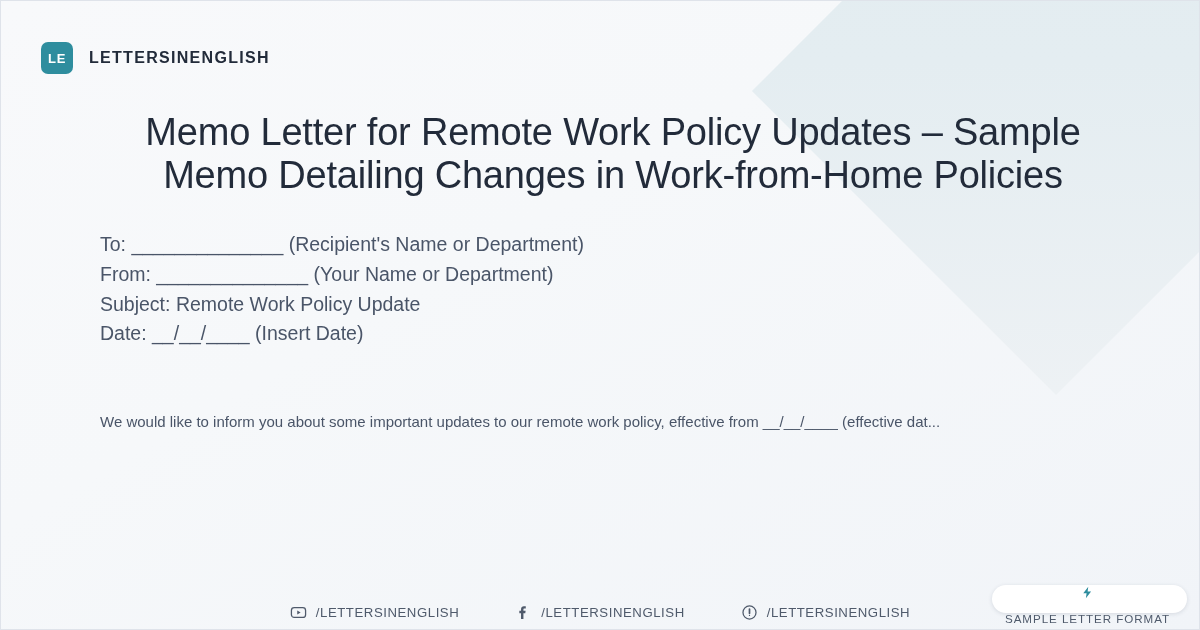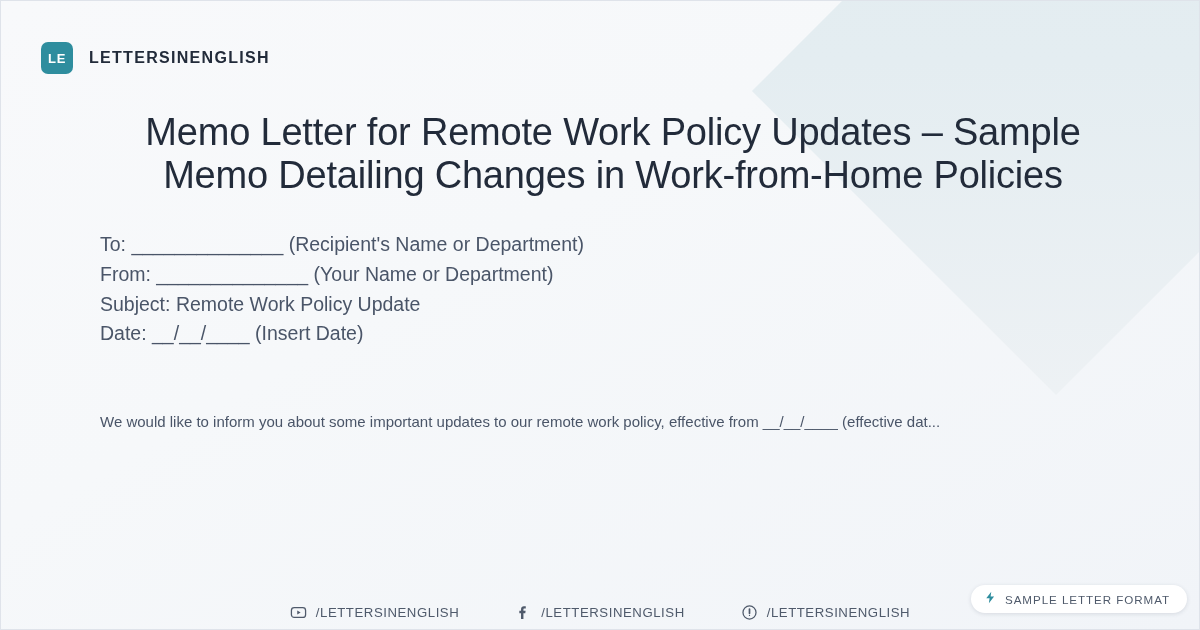--- a/index.html
+++ b/index.html
@@ -107,20 +107,21 @@
   
   .badge {
     position:absolute;
     right:12px; bottom:16px;
     height:28px;
     display:flex; align-items:center; gap:8px;
     padding:0 17px 0 13px;
     background:#ffffff;
     border-radius:999px;
     box-shadow:0 1px 4px rgba(40,55,80,.14);
+    flex-direction:column;
   }
   .badge-text {
     font-size:11.6px;
     letter-spacing:0.95px;
     color:#4f5a6b;
   }
 </style>
 </head>
 <body>
 

